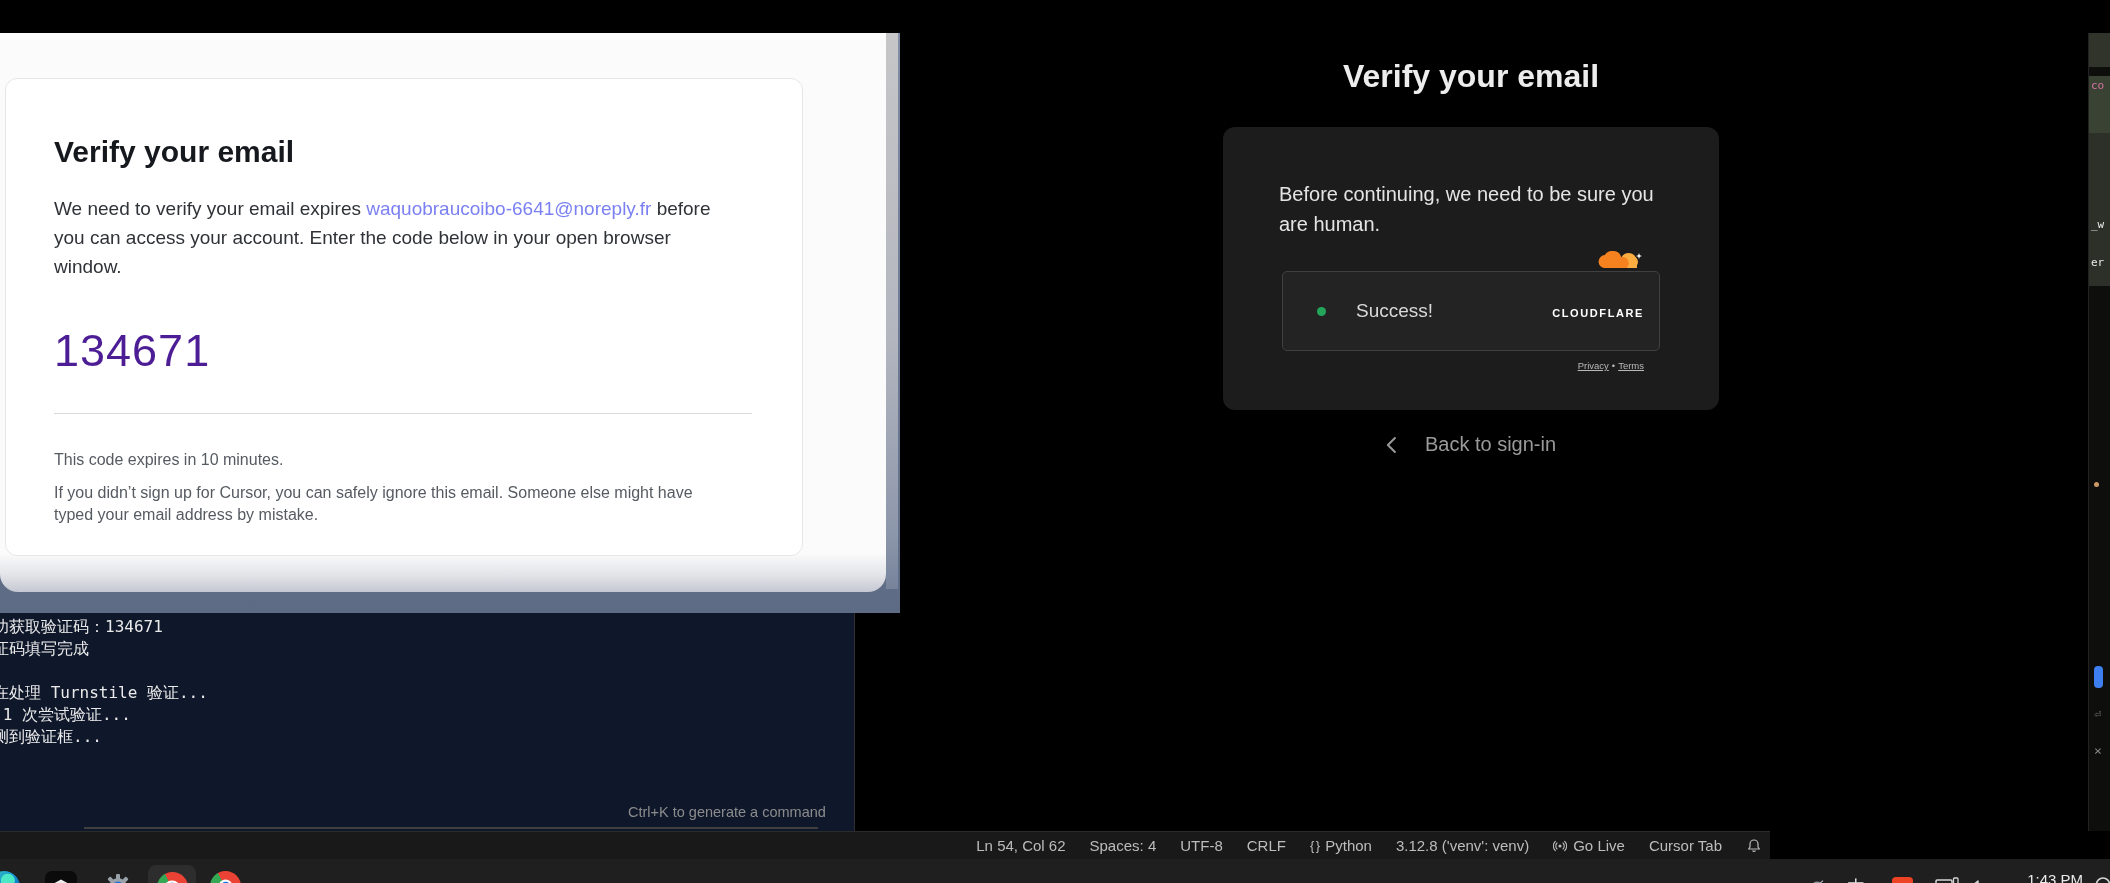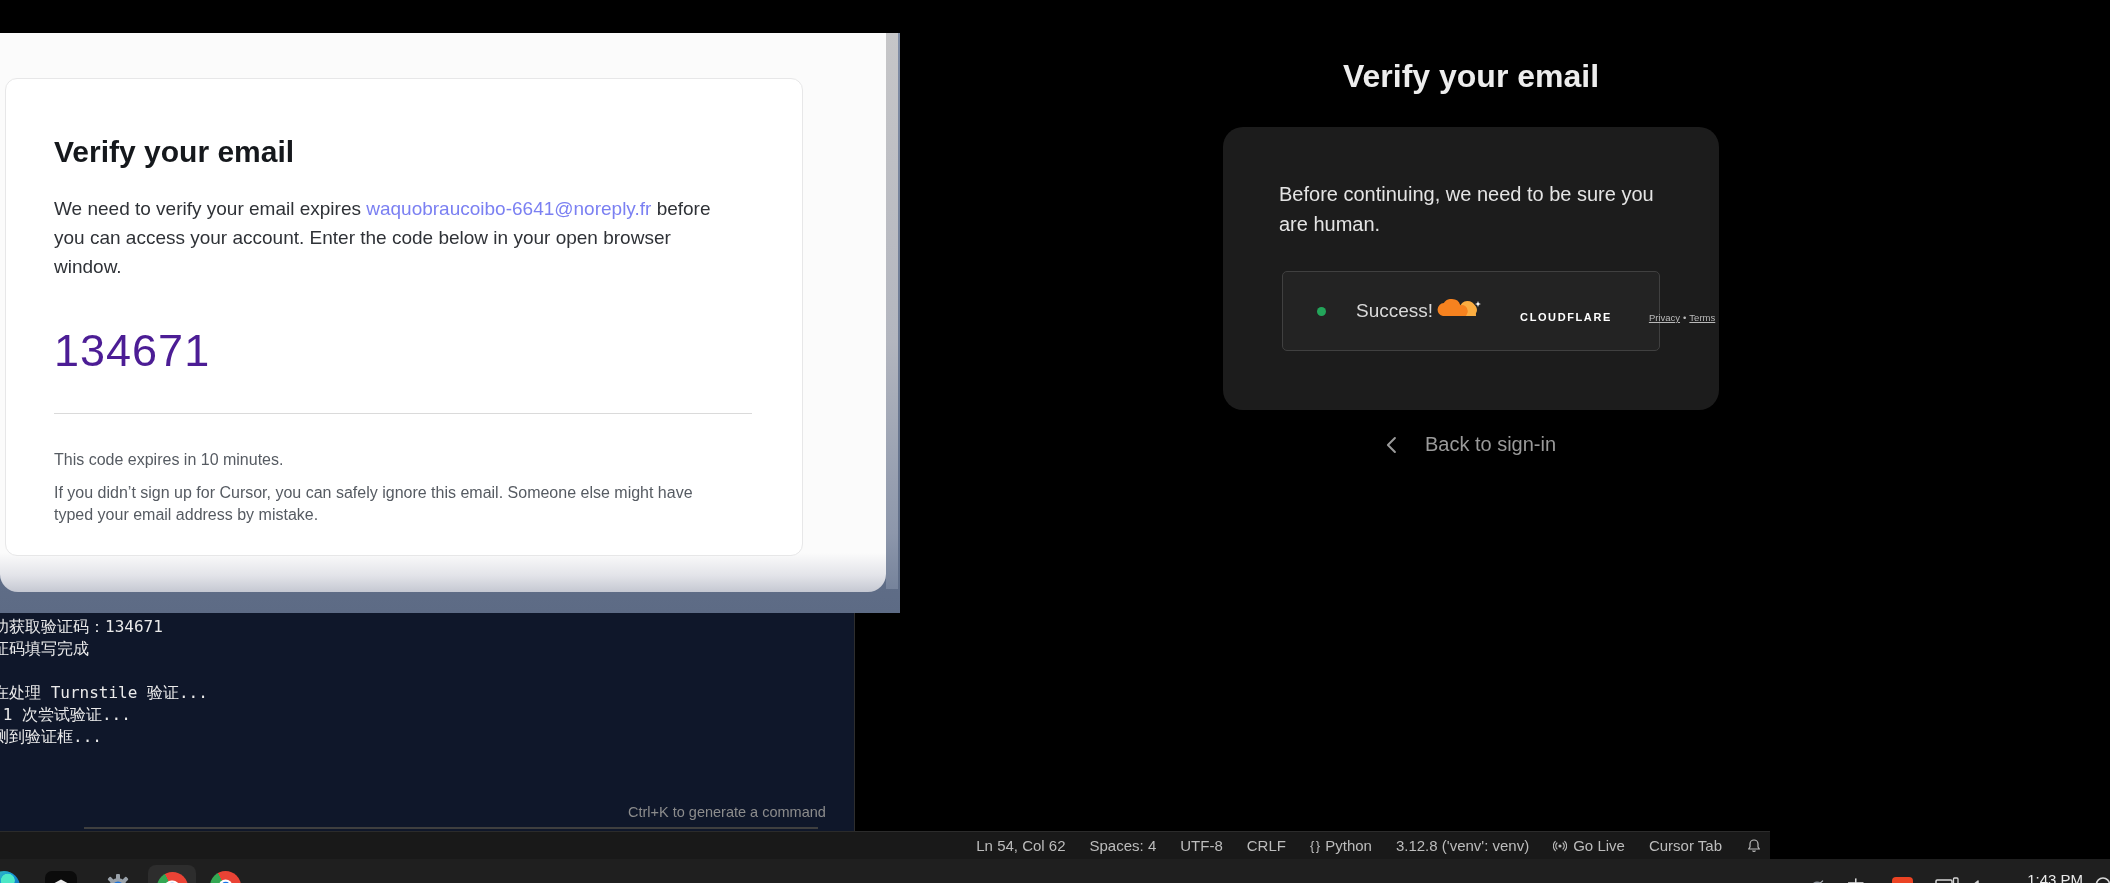--- a/index.html
+++ b/index.html
@@ -21,27 +21,27 @@
   .email-link{color:#7b80f2;cursor:pointer;}
   .verification-code{margin:44px 0 0 48px;font-size:45px;font-weight:400;letter-spacing:1px;color:#4c1d95;}
   .email-divider{margin:36px 50px 0 48px;border-top:1px solid #dadada;height:0;}
   .email-note{margin:37px 48px 0;font-size:16px;color:#565b62;}
   .email-note2{margin:13px 48px 0;width:676px;font-size:16px;line-height:22px;color:#565b62;}
 
   
   .browser{position:absolute;left:854px;top:0;width:1234px;height:798px;background:#000;}
   .browser-heading{margin:0;padding-top:25px;text-align:center;font-size:32px;font-weight:700;color:#ededed;}
   .human-card{position:absolute;left:50%;top:94px;transform:translateX(-50%);
-    width:496px;height:283px;background:#1c1c1c;border-radius:20px;}
+    width:496px;height:283px;background:#1c1c1c;border-radius:12px;}
   .human-text{margin:52px 56px 0;font-size:20px;line-height:30px;color:#e4e4e4;}
   .turnstile{position:absolute;left:59px;top:144px;width:378px;height:80px;box-sizing:border-box;
     background:#232323;border:1px solid #404040;border-radius:5px;display:flex;align-items:center;}
   .success-dot{width:9px;height:9px;border-radius:50%;background:#23a55a;margin-left:34px;flex:none;}
   .success-label{margin-left:30px;font-size:19px;color:#d9d9d9;}
-  .cf-block{margin-left:auto;margin-right:15px;display:flex;align-items:flex-end;gap:37px;}
+  .cf-block{margin-left:auto;margin-right:15px;display:flex;flex-direction:column;align-items:flex-end;gap:37px;}
   .cf-name{font-size:11px;font-weight:700;letter-spacing:1.6px;color:#fff;line-height:11px;margin-top:-4px;}
   .cf-links{font-size:9.5px;color:#b9b9b9;margin-top:4px;}
   .cf-links u{cursor:pointer;}
   .cf-sep{margin:0 3px;}
   .back-link{position:absolute;left:50%;top:400px;transform:translateX(-50%);
     display:flex;align-items:center;gap:28px;color:#9a9a9a;font-size:20px;cursor:pointer;}
 
   
   .terminal{position:absolute;left:0;top:580px;width:854px;height:218px;background:#0f172a;overflow:hidden;}
   .term-lines{position:absolute;left:-7px;top:3px;font-family:"DejaVu Sans Mono",monospace;
@@ -156,20 +156,32 @@
       <div class="term-line"></div>
       <div class="term-line">在处理 Turnstile 验证...</div>
       <div class="term-line"> 1 次尝试验证...</div>
       <div class="term-line">测到验证框...</div>
     </div>
     <div class="term-hint">Ctrl+K to generate a command</div>
     <div class="term-hscroll"></div>
   </div>
   <div class="panel-divider"></div>
 
+  <div class="edge-strip">
+    <div class="es-band1"></div>
+    <div class="es-band2"></div>
+    <div class="es-band3"></div>
+    <span class="es-frag pink" style="top:46px;">co</span>
+    <span class="es-frag" style="top:185px;">_w</span>
+    <span class="es-frag" style="top:223px;">er</span>
+    <div class="es-dot"></div>
+    <div class="es-pill"></div>
+    <span class="es-ret">⏎</span>
+    <span class="es-close">×</span>
+  </div>
 
   <div class="statusbar">
     <span class="sb-item">Ln 54, Col 62</span>
     <span class="sb-item">Spaces: 4</span>
     <span class="sb-item">UTF-8</span>
     <span class="sb-item">CRLF</span>
     <span class="sb-item">
       <span class="braces">{ }</span>
       <span>Python</span>
     </span>

